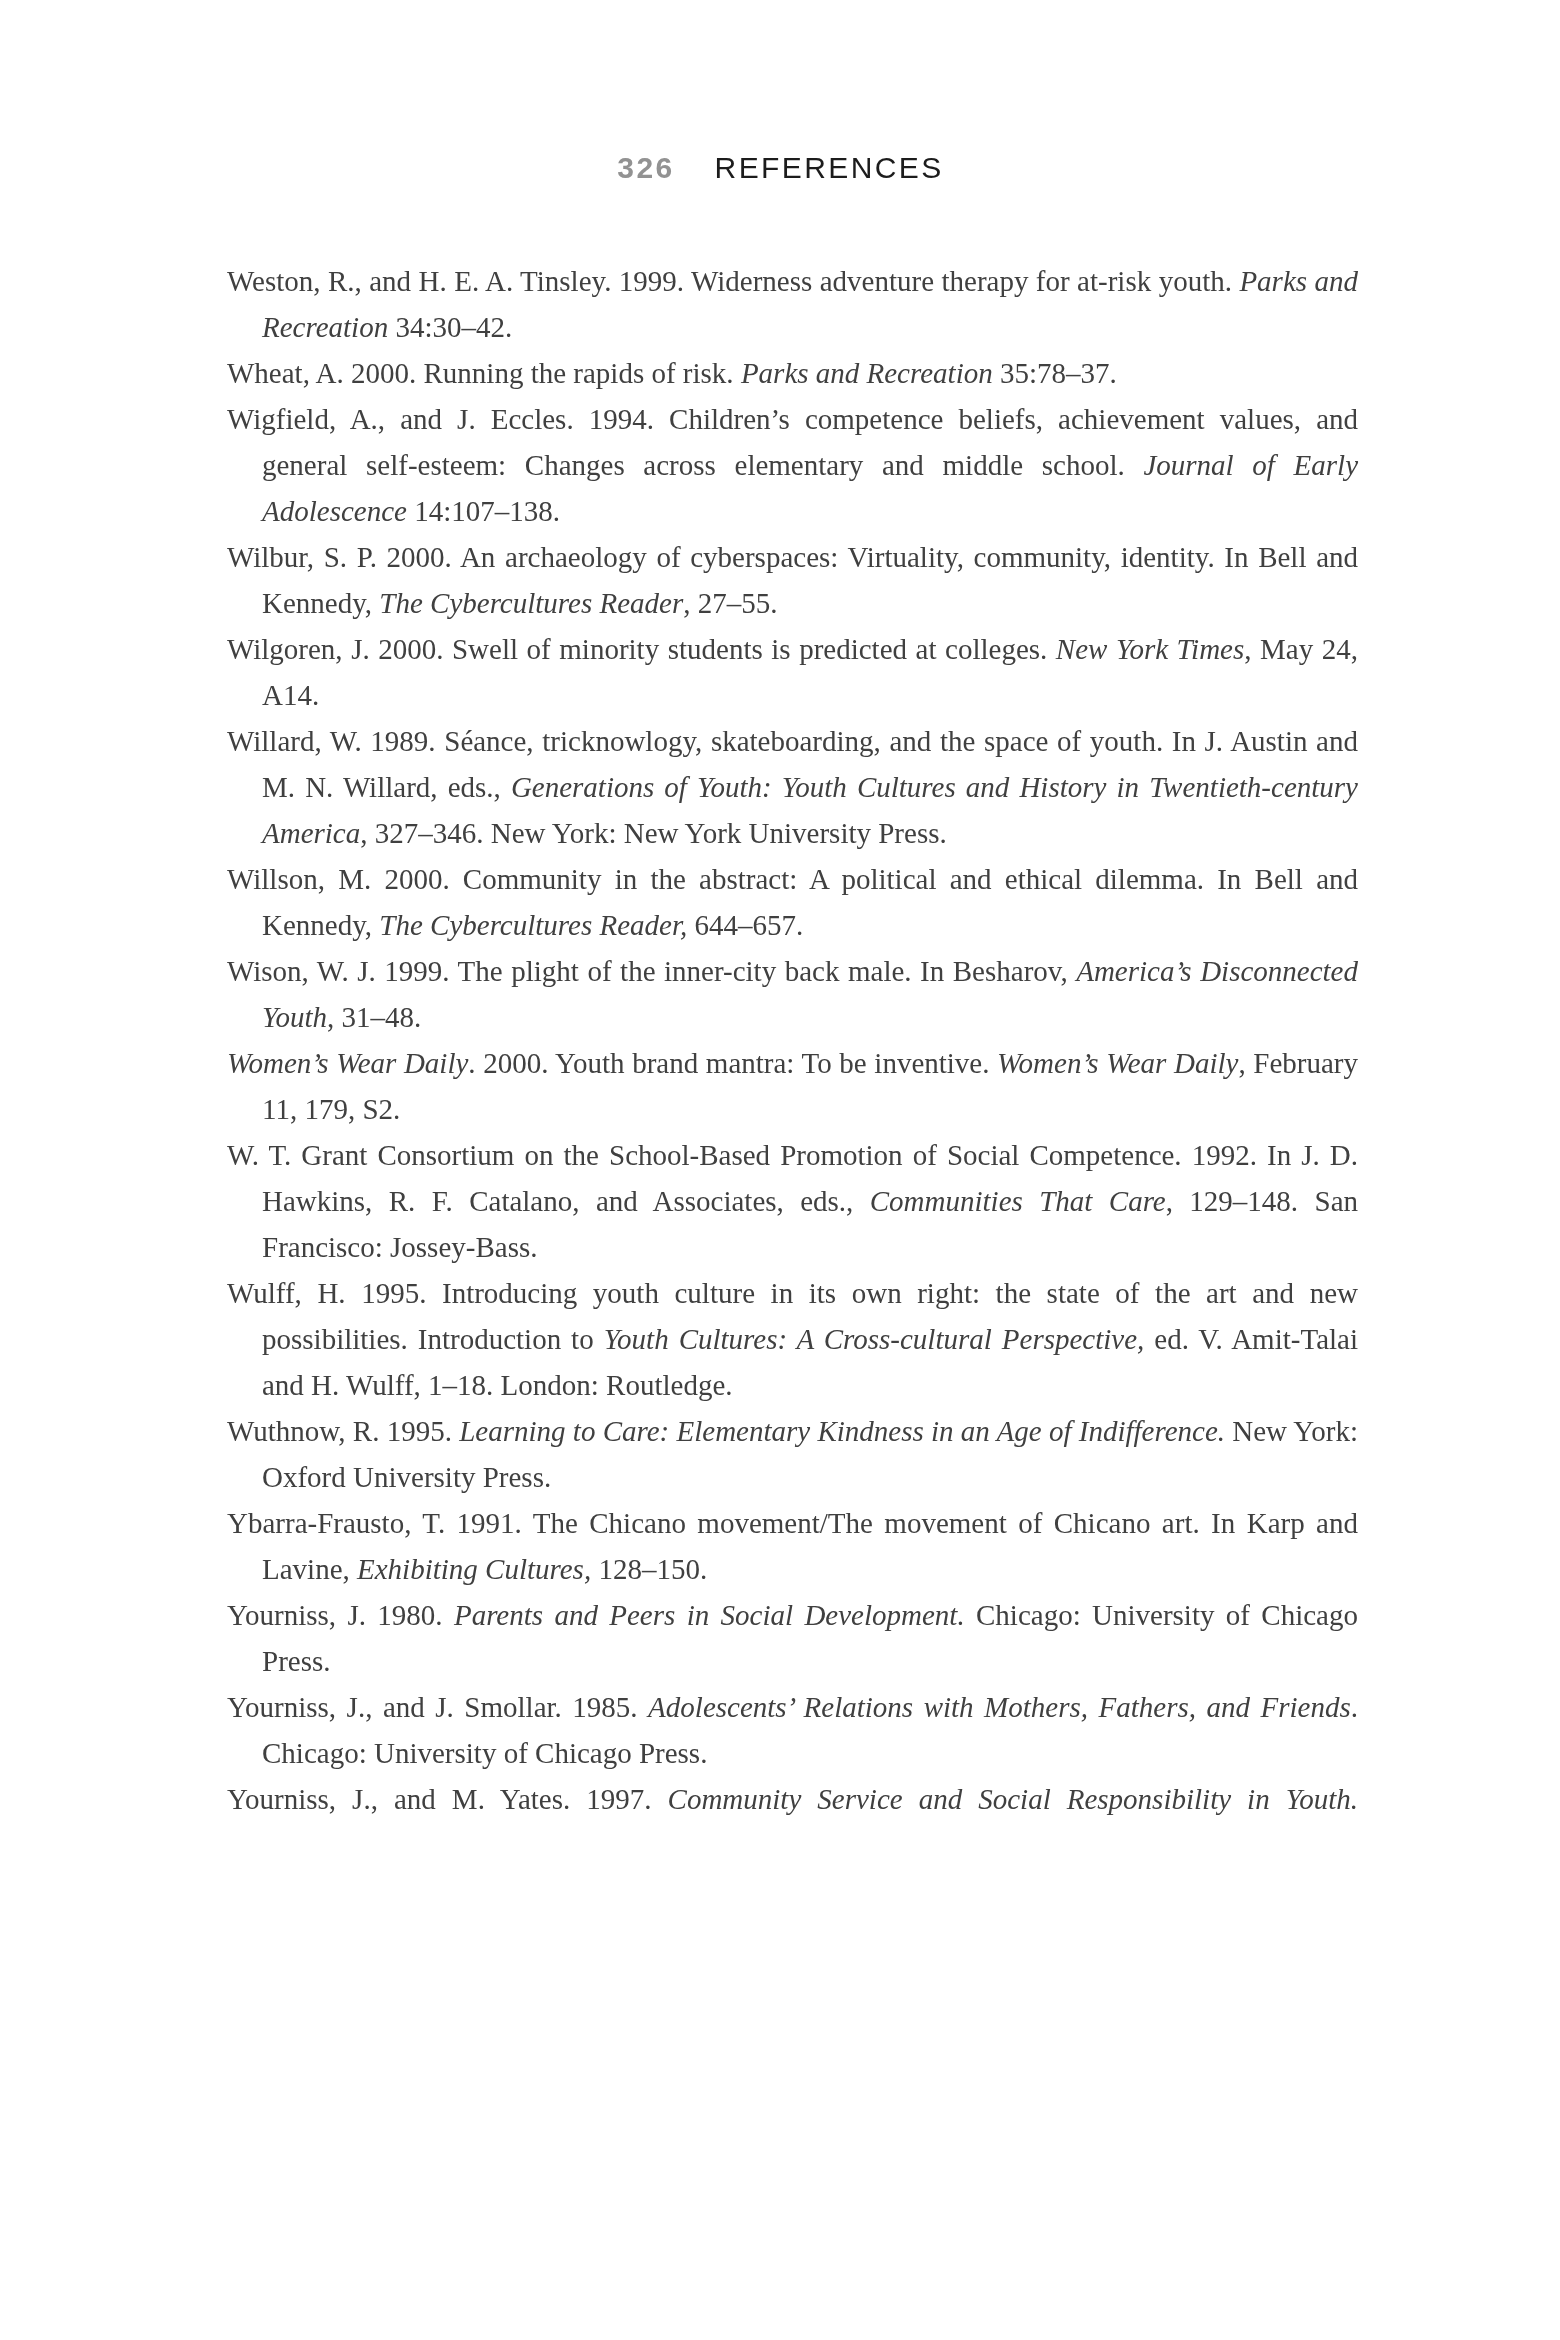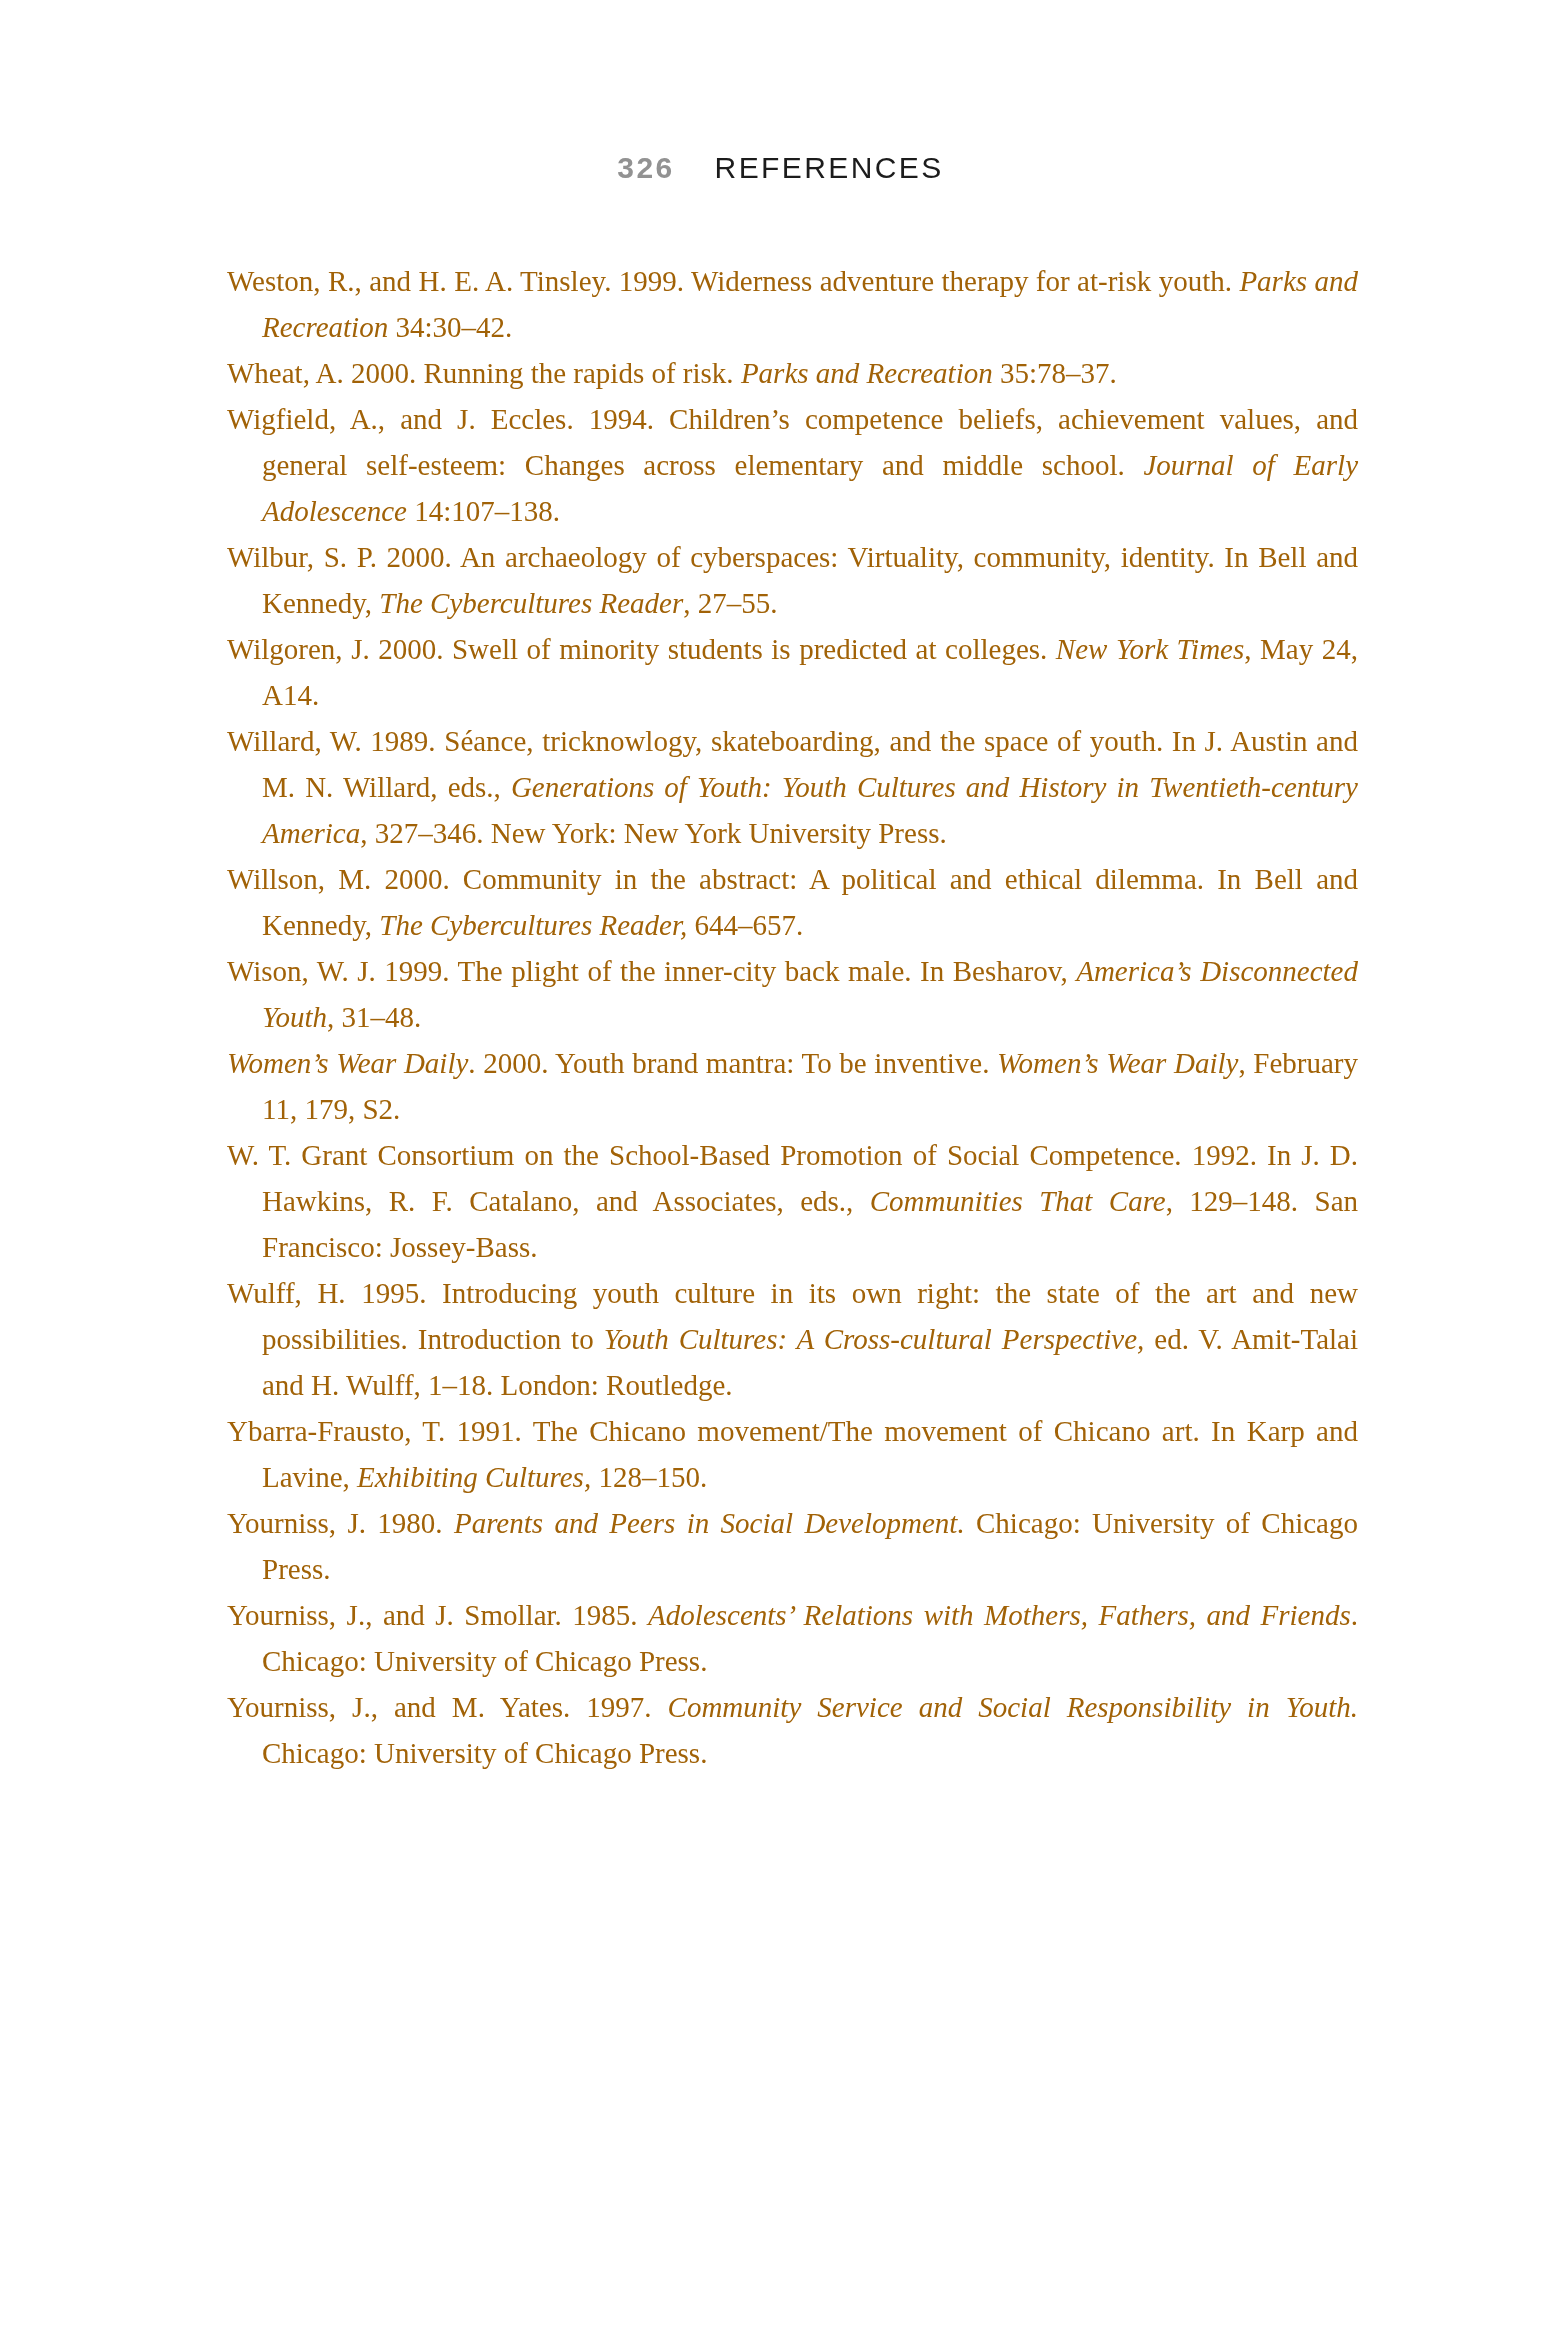--- a/index.html
+++ b/index.html
@@ -36,21 +36,21 @@
     color: #1c1c1c;
   }
   .refs {
     position: absolute;
     top: 258px;
     left: 227px;
     width: 1131px;
     font-family: "Liberation Serif", "DejaVu Serif", serif;
     font-size: 29px;
     line-height: 46px;
-    color: #a16207;
+    color: #404040;
     text-align: justify;
     hyphens: auto;
   }
   .ref {
     margin: 0;
     padding-left: 35px;
     text-indent: -35px;
   }
   .ref i {
     font-style: italic;
@@ -70,20 +70,21 @@
       <p class="ref"><span>Wheat, A. 2000. Running the rapids of risk. </span><i>Parks and Recreation</i><span> 35:78–37.</span></p>
       <p class="ref"><span>Wigfield, A., and J. Eccles. 1994. Children’s competence beliefs, achievement values, and general self-esteem: Changes across elementary and middle school. </span><i>Journal of Early Adolescence</i><span> 14:107–138.</span></p>
       <p class="ref"><span>Wilbur, S. P. 2000. An archaeology of cyberspaces: Virtuality, community, identity. In Bell and Kennedy, </span><i>The Cybercultures Reader</i><span>, 27–55.</span></p>
       <p class="ref"><span>Wilgoren, J. 2000. Swell of minority students is predicted at colleges. </span><i>New York Times</i><span>, May 24, A14.</span></p>
       <p class="ref"><span>Willard, W. 1989. Séance, tricknowlogy, skateboarding, and the space of youth. In J. Austin and M. N. Willard, eds., </span><i>Generations of Youth: Youth Cultures and History in Twentieth-century America</i><span>, 327–346. New York: New York University Press.</span></p>
       <p class="ref"><span>Willson, M. 2000. Community in the abstract: A political and ethical dilemma. In Bell and Kennedy, </span><i>The Cybercultures Reader,</i><span> 644–657.</span></p>
       <p class="ref"><span>Wison, W. J. 1999. The plight of the inner-city back male. In Besharov, </span><i>America’s Disconnected Youth</i><span>, 31–48.</span></p>
       <p class="ref"><i>Women’s Wear Daily</i><span>. 2000. Youth brand mantra: To be inventive. </span><i>Women’s Wear Daily</i><span>, February 11, 179, S2.</span></p>
       <p class="ref"><span>W. T. Grant Consortium on the School-Based Promotion of Social Competence. 1992. In J. D. Hawkins, R. F. Catalano, and Associates, eds., </span><i>Communities That Care</i><span>, 129–148. San Francisco: Jossey-Bass.</span></p>
       <p class="ref"><span>Wulff, H. 1995. Introducing youth culture in its own right: the state of the art and new possibilities. Introduction to </span><i>Youth Cultures: A Cross-cultural Perspective,</i><span> ed. V. Amit-Talai and H. Wulff, 1–18. London: Routledge.</span></p>
+      <p class="ref"><span>Wuthnow, R. 1995. </span><i>Learning to Care: Elementary Kindness in an Age of Indifference.</i><span> New York: Oxford University Press.</span></p>
       <p class="ref"><span>Ybarra-Frausto, T. 1991. The Chicano movement/The movement of Chicano art. In Karp and Lavine, </span><i>Exhibiting Cultures,</i><span> 128–150.</span></p>
       <p class="ref"><span>Yourniss, J. 1980. </span><i>Parents and Peers in Social Development.</i><span> Chicago: University of Chicago Press.</span></p>
       <p class="ref"><span>Yourniss, J., and J. Smollar. 1985. </span><i>Adolescents’ Relations with Mothers, Fathers, and Friends</i><span>. Chicago: University of Chicago Press.</span></p>
       <p class="ref"><span>Yourniss, J., and M. Yates. 1997. </span><i>Community Service and Social Responsibility in Youth.</i><span> Chicago: University of Chicago Press.</span></p>
     </div>
 
 </div>
 
 
 </body></html>

